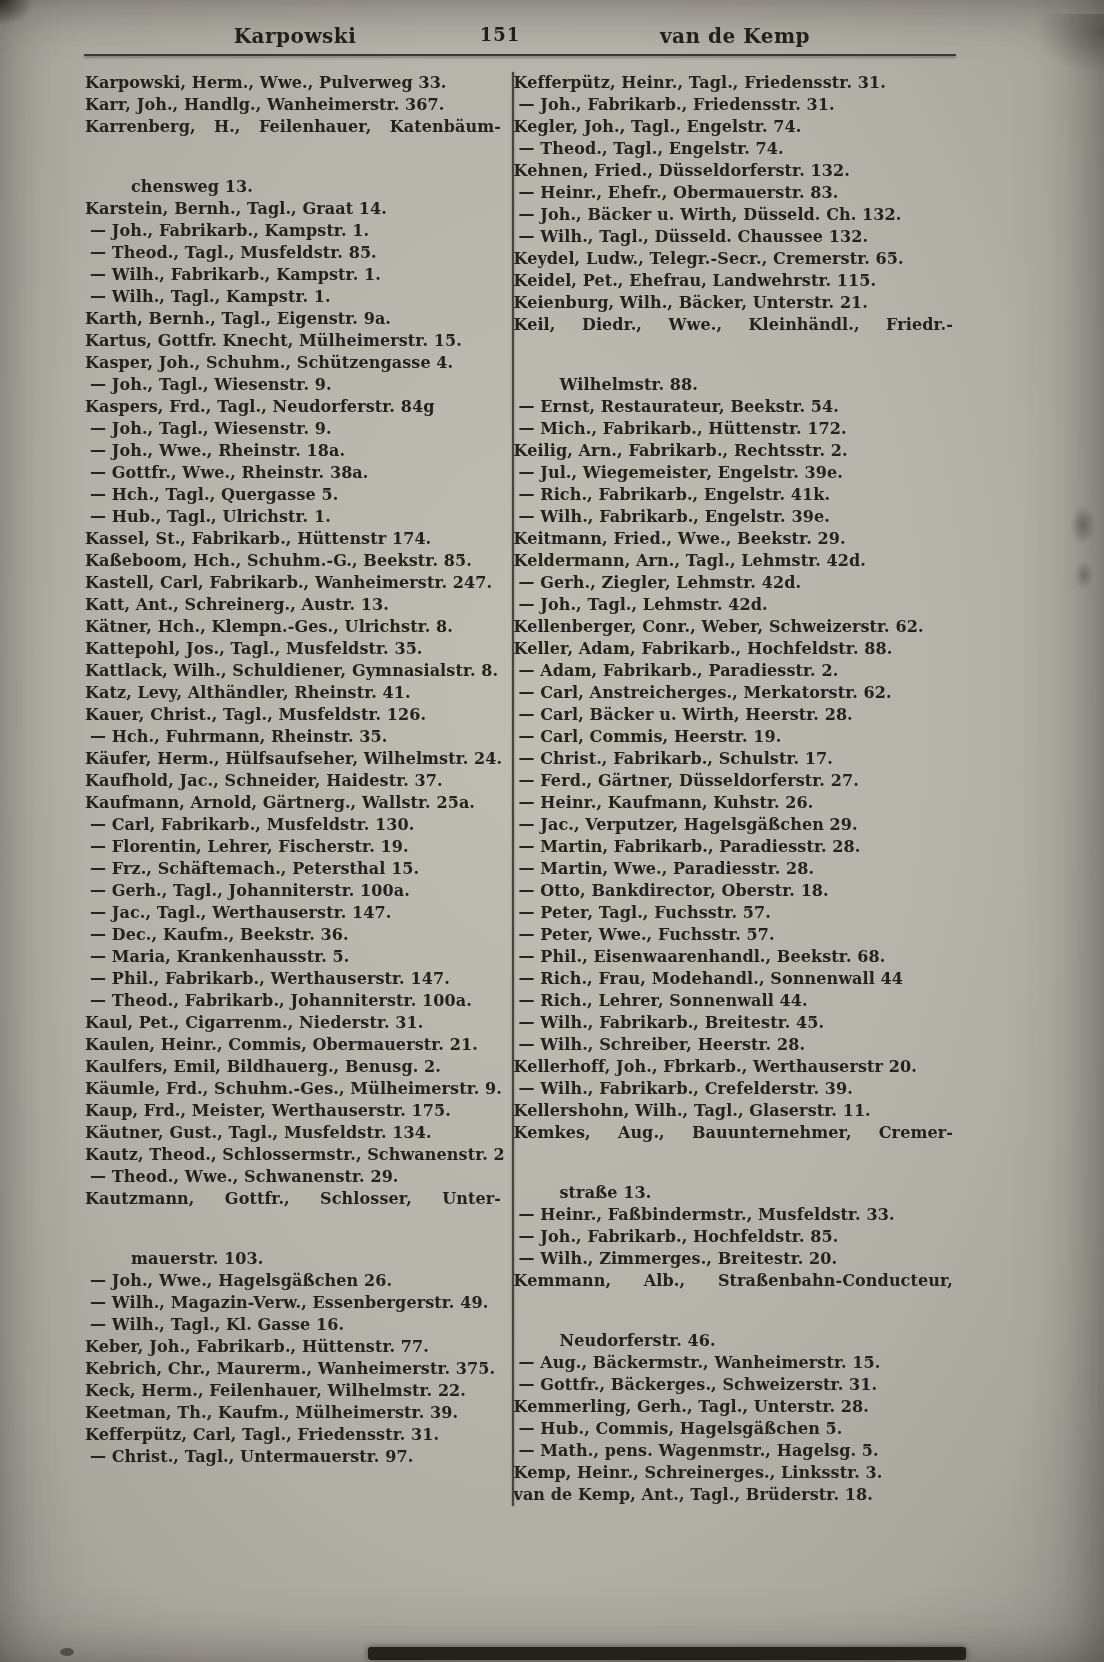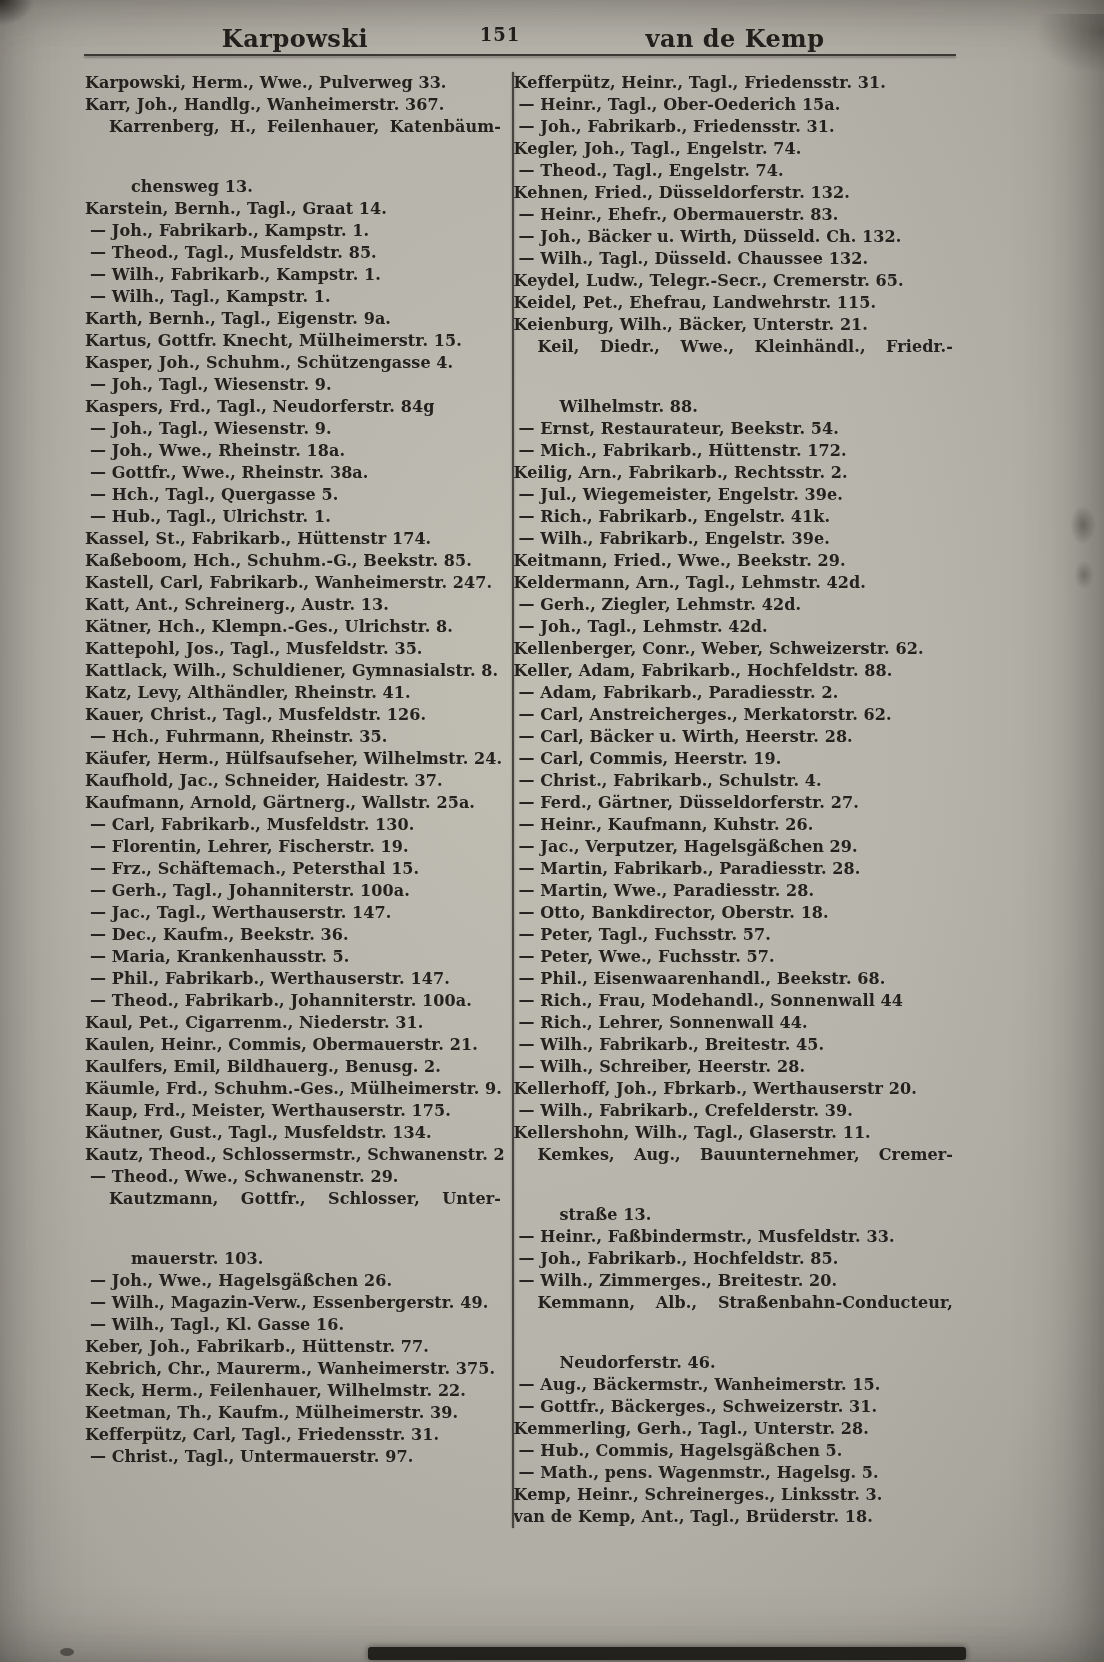--- a/index.html
+++ b/index.html
@@ -16,21 +16,21 @@
     position:absolute; inset:0; pointer-events:none;
     box-shadow:
       inset -45px 0 70px -32px rgba(30,28,24,.38),
       inset 45px 0 70px -38px rgba(30,28,24,.28),
       inset 0 40px 60px -38px rgba(30,28,24,.30),
       inset 0 -40px 70px -40px rgba(30,28,24,.30);
   }
   .header { position:absolute; top:24px; left:0; width:100%; height:26px; }
   .hdr {
     position:absolute; top:0;
-    font-size:24px; font-weight:bold; letter-spacing:.5px;
+    font-size:20px; font-weight:bold; letter-spacing:.5px;
     text-align:center; white-space:nowrap;
   }
   .hdr-left  { left:85px;  width:420px; }
   .hdr-num   { left:440px; width:120px; font-size:18px; letter-spacing:1px; }
   .hdr-right { left:560px; width:350px; }
   .header-rule {
     position:absolute; top:54px; left:84px; width:872px; height:2px;
     background:#3c3a35; box-shadow:0 2px 2px rgba(40,38,33,.35);
   }
   .cols {
@@ -46,21 +46,20 @@
   }
   .line {
     font-size:16px; font-weight:bold; line-height:22px; height:22px;
     white-space:nowrap; letter-spacing:.1px;
   }
   .line.dash { padding-left:5px; }
   .line.cont { padding-left:46px;margin-top:38px; }
   .line.just {
     white-space:normal; text-align:justify; text-align-last:justify;
     padding-right:4px;
-    margin-left:24px;
   }
   
   .artifact { position:absolute; pointer-events:none; }
   .corner-tl {
     left:0; top:0; width:34px; height:26px;
     background:radial-gradient(ellipse at 0 0, rgba(25,23,20,.75), rgba(25,23,20,0) 70%);
   }
   .corner-tr {
     right:0; top:14px; width:70px; height:60px;
     background:radial-gradient(ellipse at 100% 30%, rgba(60,57,50,.45), rgba(60,57,50,0) 70%);
@@ -159,21 +158,20 @@
         <div class="line main">Keber, Joh., Fabrikarb., Hüttenstr. 77.</div>
         <div class="line main">Kebrich, Chr., Maurerm., Wanheimerstr. 375.</div>
         <div class="line main">Keck, Herm., Feilenhauer, Wilhelmstr. 22.</div>
         <div class="line main">Keetman, Th., Kaufm., Mülheimerstr. 39.</div>
         <div class="line main">Kefferpütz, Carl, Tagl., Friedensstr. 31.</div>
         <div class="line dash">— Christ., Tagl., Untermauerstr. 97.</div>
       </div>
     <div class="col-divider"></div>
     <div class="col col-right">
         <div class="line main">Kefferpütz, Heinr., Tagl., Friedensstr. 31.</div>
-        <div class="line dash">— Heinr., Tagl., Ober-Oederich 15a.</div>
         <div class="line dash">— Joh., Fabrikarb., Friedensstr. 31.</div>
         <div class="line main">Kegler, Joh., Tagl., Engelstr. 74.</div>
         <div class="line dash">— Theod., Tagl., Engelstr. 74.</div>
         <div class="line main">Kehnen, Fried., Düsseldorferstr. 132.</div>
         <div class="line dash">— Heinr., Ehefr., Obermauerstr. 83.</div>
         <div class="line dash">— Joh., Bäcker u. Wirth, Düsseld. Ch. 132.</div>
         <div class="line dash">— Wilh., Tagl., Düsseld. Chaussee 132.</div>
         <div class="line main">Keydel, Ludw., Telegr.-Secr., Cremerstr. 65.</div>
         <div class="line main">Keidel, Pet., Ehefrau, Landwehrstr. 115.</div>
         <div class="line main">Keienburg, Wilh., Bäcker, Unterstr. 21.</div>
@@ -188,21 +186,21 @@
         <div class="line main">Keitmann, Fried., Wwe., Beekstr. 29.</div>
         <div class="line main">Keldermann, Arn., Tagl., Lehmstr. 42d.</div>
         <div class="line dash">— Gerh., Ziegler, Lehmstr. 42d.</div>
         <div class="line dash">— Joh., Tagl., Lehmstr. 42d.</div>
         <div class="line main">Kellenberger, Conr., Weber, Schweizerstr. 62.</div>
         <div class="line main">Keller, Adam, Fabrikarb., Hochfeldstr. 88.</div>
         <div class="line dash">— Adam, Fabrikarb., Paradiesstr. 2.</div>
         <div class="line dash">— Carl, Anstreicherges., Merkatorstr. 62.</div>
         <div class="line dash">— Carl, Bäcker u. Wirth, Heerstr. 28.</div>
         <div class="line dash">— Carl, Commis, Heerstr. 19.</div>
-        <div class="line dash">— Christ., Fabrikarb., Schulstr. 4.</div>
+        <div class="line dash">— Christ., Fabrikarb., Schulstr. 17.</div>
         <div class="line dash">— Ferd., Gärtner, Düsseldorferstr. 27.</div>
         <div class="line dash">— Heinr., Kaufmann, Kuhstr. 26.</div>
         <div class="line dash">— Jac., Verputzer, Hagelsgäßchen 29.</div>
         <div class="line dash">— Martin, Fabrikarb., Paradiesstr. 28.</div>
         <div class="line dash">— Martin, Wwe., Paradiesstr. 28.</div>
         <div class="line dash">— Otto, Bankdirector, Oberstr. 18.</div>
         <div class="line dash">— Peter, Tagl., Fuchsstr. 57.</div>
         <div class="line dash">— Peter, Wwe., Fuchsstr. 57.</div>
         <div class="line dash">— Phil., Eisenwaarenhandl., Beekstr. 68.</div>
         <div class="line dash">— Rich., Frau, Modehandl., Sonnenwall 44</div>

